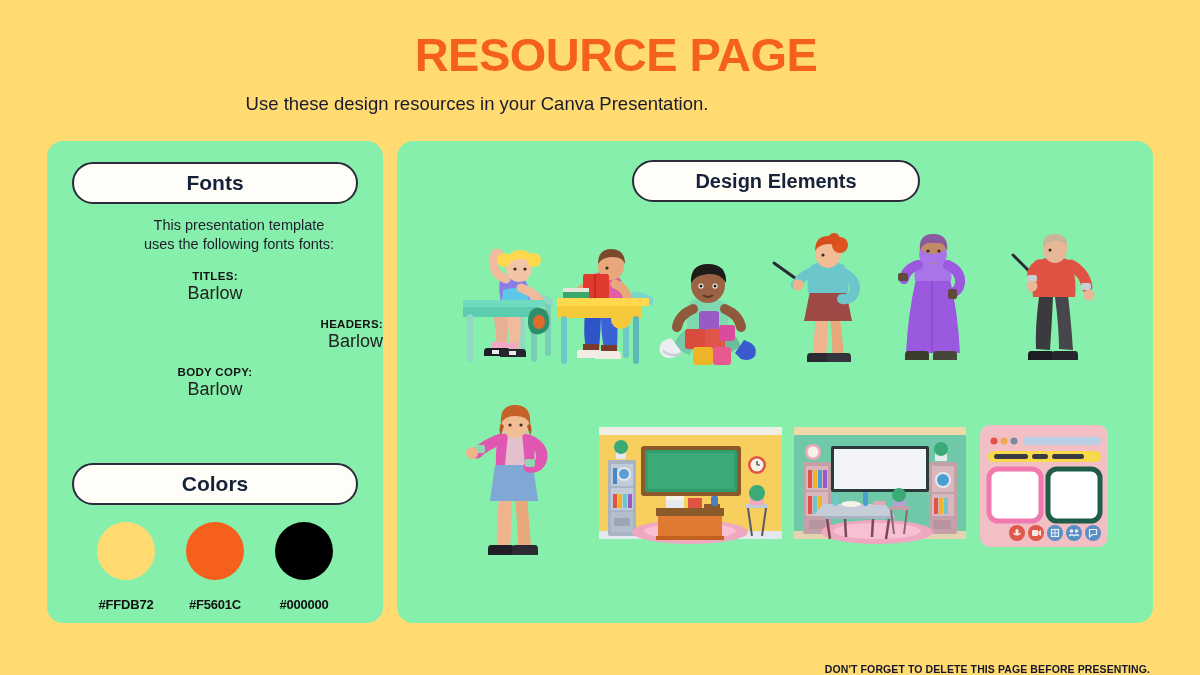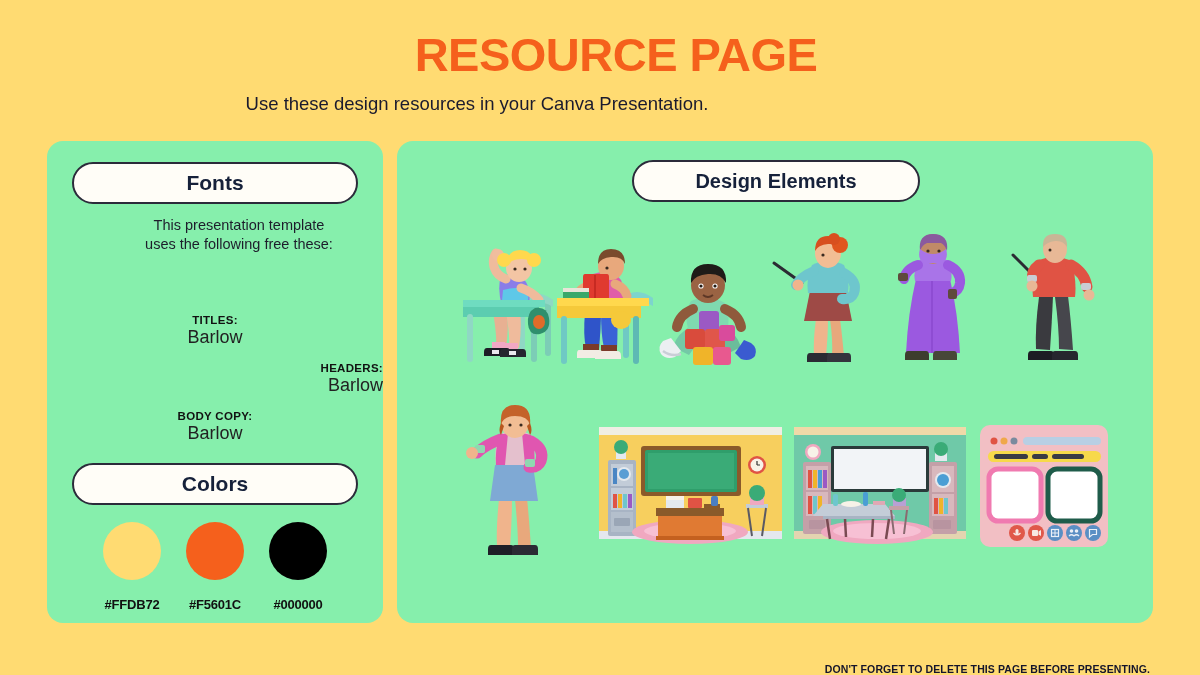--- a/index.html
+++ b/index.html
@@ -41,33 +41,33 @@
     font-weight: bold;
   }
   #fonts-pill  { position:absolute; left: 25px; top: 21px; width: 286px; height: 42px; font-size: 21px; }
   #colors-pill { position:absolute; left: 25px; top: 322px; width: 286px; height: 42px; font-size: 21px; }
   #elements-pill { position:absolute; left: 235px; top: 19px; width: 288px; height: 42px; font-size: 20px; }
 
   .intro-text {
     position: absolute; left: 0; top: 75px; width: 336px;
     text-align: center; font-size: 14.5px; color: #1d1d2b; line-height: 19px; margin-left: 24px;
   }
-  .font-group { position: absolute; width: 336px; text-align: center; margin-top: 44px; }
+  .font-group { position: absolute; width: 336px; text-align: center; }
   #fg-titles { top: 129px; }
   #fg-headers { top: 177px; text-align: right; }
   #fg-body { top: 225px; }
   .font-label { font-size: 11.5px; font-weight: bold; letter-spacing: .3px; color: #111; }
   .font-value { font-size: 18px; color: #222; margin-top: 1px; }
   .online-note {
     position: absolute; left: 0; top: 277px; width: 336px;
     text-align: center; font-size: 14.5px; color: #1d1d2b;
   }
 
   
-  .swatches { position: absolute; left: 0; top: 381px; width: 336px; display: flex; justify-content: center; gap: 9px; text-align: right; }
+  .swatches { position: absolute; left: 0; top: 381px; width: 336px; display: flex; justify-content: center; gap: 15px; text-align: right; }
   .swatch { width: 74px; display: flex; flex-direction: column; align-items: center; }
   .swatch-dot { width: 58px; height: 58px; border-radius: 50%; }
   .swatch-hex { margin-top: 17px; font-size: 13px; font-weight: bold; color: #111; letter-spacing: -0.2px; }
 
   .footer-note {
     position: absolute; right: 50px; top: 639px;
     font-size: 10.5px; font-weight: bold; color: #14142b; letter-spacing: .1px; margin-top: 24px;
   }
 
   
@@ -81,21 +81,21 @@
 <div class="page-subtitle">Use these design resources in your Canva Presentation.</div>
 
 <div class="card" id="left-card">
 
   <div class="pill" id="fonts-pill">
     <span>Fonts</span>
   </div>
 
   <div class="intro-text">
     <div>This presentation template</div>
-    <div>uses the following free these:</div>
+    <div>uses the following fonts fonts:</div>
   </div>
 
   <div class="font-group" id="fg-titles">
     <div class="font-label">TITLES:</div>
     <div class="font-value">Barlow</div>
   </div>
   <div class="font-group" id="fg-headers">
     <div class="font-label">HEADERS:</div>
     <div class="font-value">Barlow</div>
   </div>

